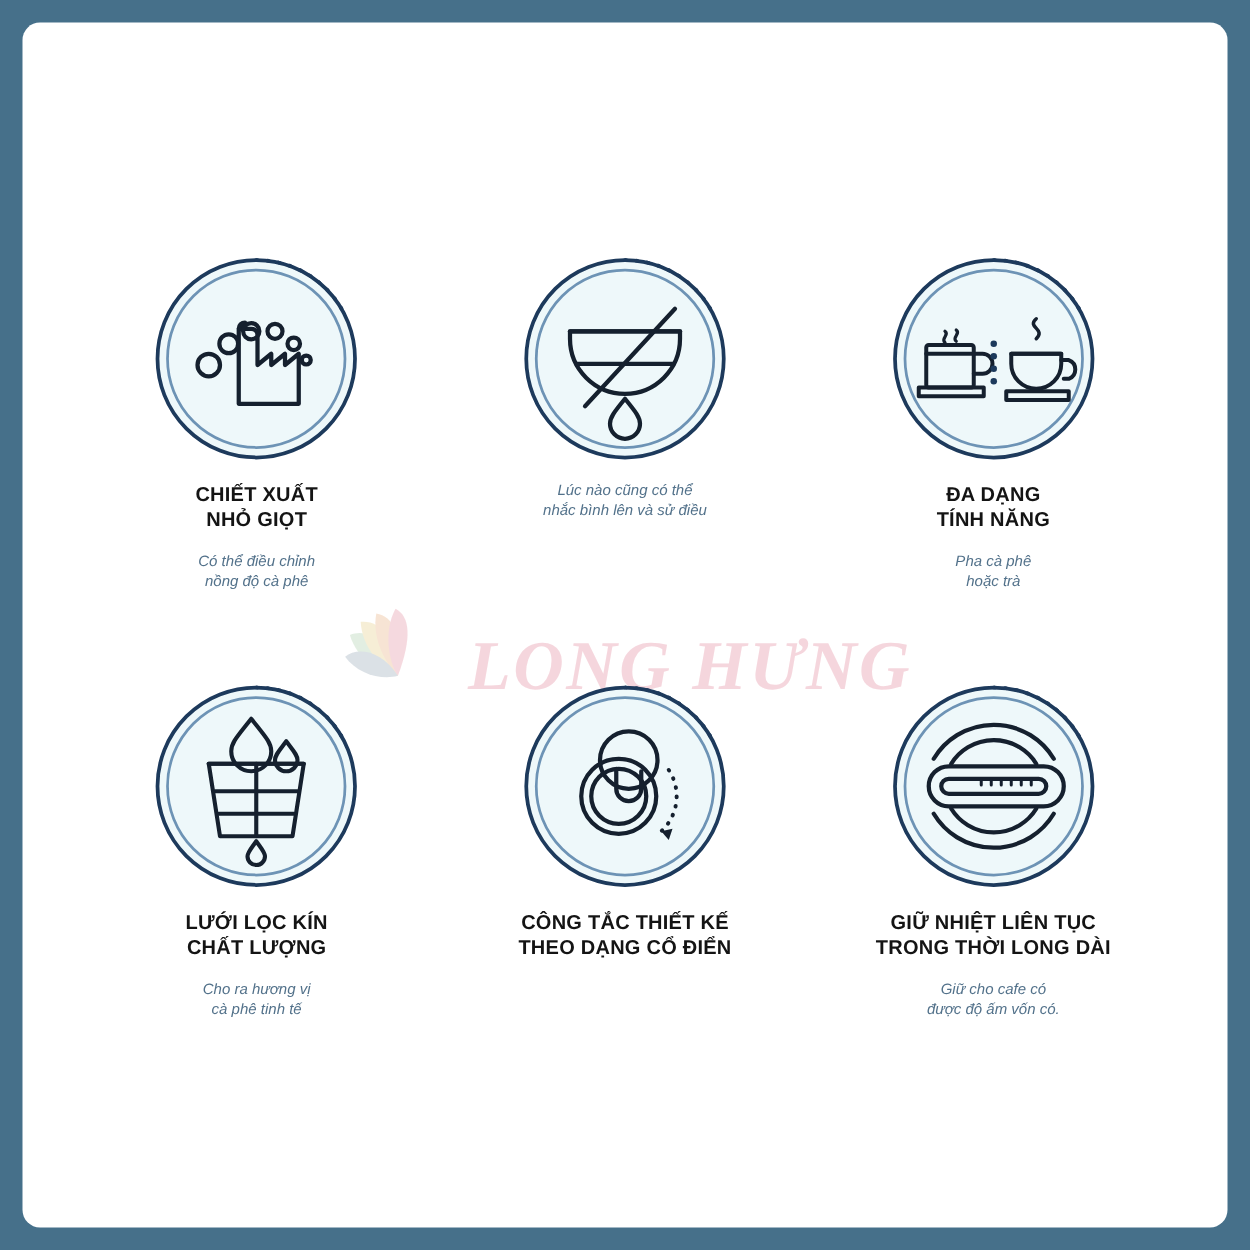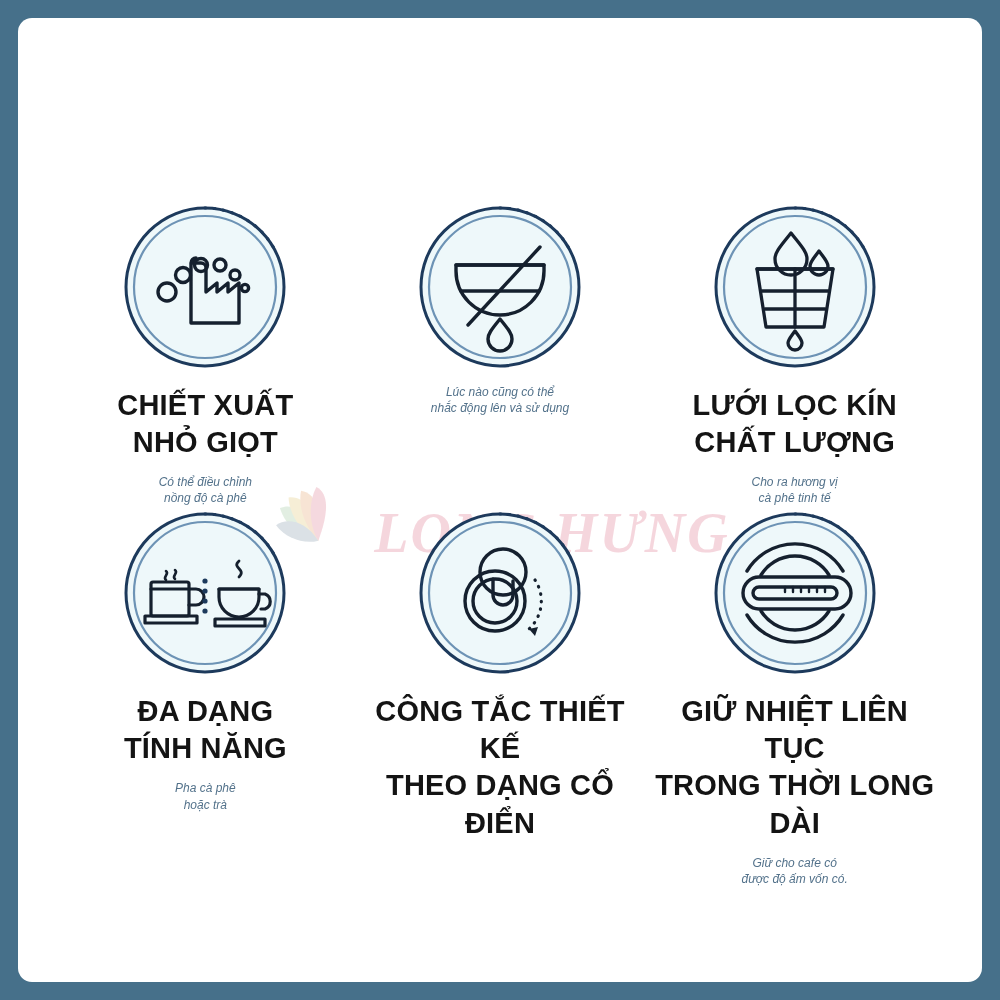--- a/index.html
+++ b/index.html
@@ -86,21 +86,21 @@
     flex: none;
   }
   .badge svg { display: block; width: 168px; height: 168px; }
 
   
   .title {
     margin-top: 16px;
     text-align: center;
     color: #141414;
     font-weight: 700;
-    font-size: 29px;
+    font-size: 16px;
     line-height: 1.28;
     letter-spacing: .2px;
     white-space: pre-line;
     font-stretch: condensed;
   }
   .subtitle {
     margin-top: 13px;
     text-align: center;
     color: #52718a;
     font-style: italic;
@@ -165,21 +165,57 @@
             <g stroke="#15202e" stroke-width="3.4" fill="none" stroke-linejoin="round" stroke-linecap="round">
               <path d="M40 62 h88 v6 a44 44 0 0 1 -88 0 z"></path>
               <line x1="40" y1="62" x2="128" y2="62"></line>
               <line x1="45" y1="88" x2="123" y2="88"></line>
               <line x1="124" y1="44" x2="52" y2="122"></line>
               <path d="M84 116 c9 11 12 15 12 20 a12 12 0 0 1 -24 0 c0 -5 3 -9 12 -20 z"></path>
             </g>
           </svg>
         </div>
         <div class="subtitle">Lúc nào cũng có thể
-nhắc động lên và sử dụng</div>
+nhắc bình lên và sử điều</div>
+      </div>
+
+      <div class="cell">
+        <div class="badge">
+          <svg viewBox="0 0 168 168">
+            <circle cx="84" cy="84" r="79" fill="#eef8fa" stroke="#1d3a5c" stroke-width="3"></circle>
+            <path d="M84 5 A79 79 0 0 1 155 49" fill="none" stroke="#1d3a5c" stroke-width="3" stroke-linecap="round" stroke-dasharray="1 8"></path>
+            <circle cx="84" cy="84" r="71" fill="none" stroke="#6d93b5" stroke-width="2.2"></circle>
+            <g stroke="#15202e" stroke-width="3.2" fill="none" stroke-linejoin="round" stroke-linecap="round">
+
+              <rect x="30" y="73" width="38" height="34" rx="2"></rect>
+              <path d="M68 80 h7 a8 8 0 0 1 0 16 h-7"></path>
+              <line x1="30" y1="80" x2="68" y2="80"></line>
+              <path d="M24 107 h52 v7 h-52 z"></path>
+              <path d="M45 62 c4 3 -4 6 0 9" stroke-width="2.6"></path>
+              <path d="M54 61 c4 3 -4 6 0 9" stroke-width="2.6"></path>
+
+              <g stroke="none" fill="#1d3a5c">
+                <circle cx="84" cy="72" r="2.6"></circle>
+                <circle cx="84" cy="82" r="2.6"></circle>
+                <circle cx="84" cy="92" r="2.6"></circle>
+                <circle cx="84" cy="102" r="2.6"></circle>
+              </g>
+
+              <path d="M98 80 h40 v8 a20 20 0 0 1 -40 0 z"></path>
+              <line x1="98" y1="80" x2="138" y2="80"></line>
+              <path d="M138 85 h6 a8 8 0 0 1 0 15 h-4"></path>
+              <path d="M94 110 h50 v7 h-50 z"></path>
+              <path d="M118 52 c-8 7 8 8 0 16" stroke-width="2.8"></path>
+            </g>
+          </svg>
+        </div>
+        <div class="title">ĐA DẠNG
+TÍNH NĂNG</div>
+        <div class="subtitle">Pha cà phê
+hoặc trà</div>
       </div>
 
       <div class="cell row2">
         <div class="badge">
           <svg viewBox="0 0 168 168">
             <circle cx="84" cy="84" r="79" fill="#eef8fa" stroke="#1d3a5c" stroke-width="3"></circle>
             <path d="M84 5 A79 79 0 0 1 155 49" fill="none" stroke="#1d3a5c" stroke-width="3" stroke-linecap="round" stroke-dasharray="1 8"></path>
             <circle cx="84" cy="84" r="71" fill="none" stroke="#6d93b5" stroke-width="2.2"></circle>
             <g stroke="#15202e" stroke-width="3.3" fill="none" stroke-linejoin="round" stroke-linecap="round">
               <path d="M46 66 h76 l-9 58 h-58 z"></path>
@@ -192,56 +228,20 @@
               <path d="M84 128 c5 7 7 9 7 12 a7 7 0 0 1 -14 0 c0 -3 2 -5 7 -12 z"></path>
             </g>
           </svg>
         </div>
         <div class="title">LƯỚI LỌC KÍN
 CHẤT LƯỢNG</div>
         <div class="subtitle">Cho ra hương vị
 cà phê tinh tế</div>
       </div>
 
-      <div class="cell">
-        <div class="badge">
-          <svg viewBox="0 0 168 168">
-            <circle cx="84" cy="84" r="79" fill="#eef8fa" stroke="#1d3a5c" stroke-width="3"></circle>
-            <path d="M84 5 A79 79 0 0 1 155 49" fill="none" stroke="#1d3a5c" stroke-width="3" stroke-linecap="round" stroke-dasharray="1 8"></path>
-            <circle cx="84" cy="84" r="71" fill="none" stroke="#6d93b5" stroke-width="2.2"></circle>
-            <g stroke="#15202e" stroke-width="3.2" fill="none" stroke-linejoin="round" stroke-linecap="round">
-
-              <rect x="30" y="73" width="38" height="34" rx="2"></rect>
-              <path d="M68 80 h7 a8 8 0 0 1 0 16 h-7"></path>
-              <line x1="30" y1="80" x2="68" y2="80"></line>
-              <path d="M24 107 h52 v7 h-52 z"></path>
-              <path d="M45 62 c4 3 -4 6 0 9" stroke-width="2.6"></path>
-              <path d="M54 61 c4 3 -4 6 0 9" stroke-width="2.6"></path>
-
-              <g stroke="none" fill="#1d3a5c">
-                <circle cx="84" cy="72" r="2.6"></circle>
-                <circle cx="84" cy="82" r="2.6"></circle>
-                <circle cx="84" cy="92" r="2.6"></circle>
-                <circle cx="84" cy="102" r="2.6"></circle>
-              </g>
-
-              <path d="M98 80 h40 v8 a20 20 0 0 1 -40 0 z"></path>
-              <line x1="98" y1="80" x2="138" y2="80"></line>
-              <path d="M138 85 h6 a8 8 0 0 1 0 15 h-4"></path>
-              <path d="M94 110 h50 v7 h-50 z"></path>
-              <path d="M118 52 c-8 7 8 8 0 16" stroke-width="2.8"></path>
-            </g>
-          </svg>
-        </div>
-        <div class="title">ĐA DẠNG
-TÍNH NĂNG</div>
-        <div class="subtitle">Pha cà phê
-hoặc trà</div>
-      </div>
-
       <div class="cell row2">
         <div class="badge">
           <svg viewBox="0 0 168 168">
             <circle cx="84" cy="84" r="79" fill="#eef8fa" stroke="#1d3a5c" stroke-width="3"></circle>
             <path d="M84 5 A79 79 0 0 1 155 49" fill="none" stroke="#1d3a5c" stroke-width="3" stroke-linecap="round" stroke-dasharray="1 8"></path>
             <circle cx="84" cy="84" r="71" fill="none" stroke="#6d93b5" stroke-width="2.2"></circle>
             <g stroke="#15202e" stroke-width="3.4" fill="none" stroke-linejoin="round" stroke-linecap="round">
               <circle cx="87" cy="63" r="23"></circle>
               <circle cx="79" cy="92" r="30"></circle>
               <circle cx="79" cy="92" r="22"></circle>

